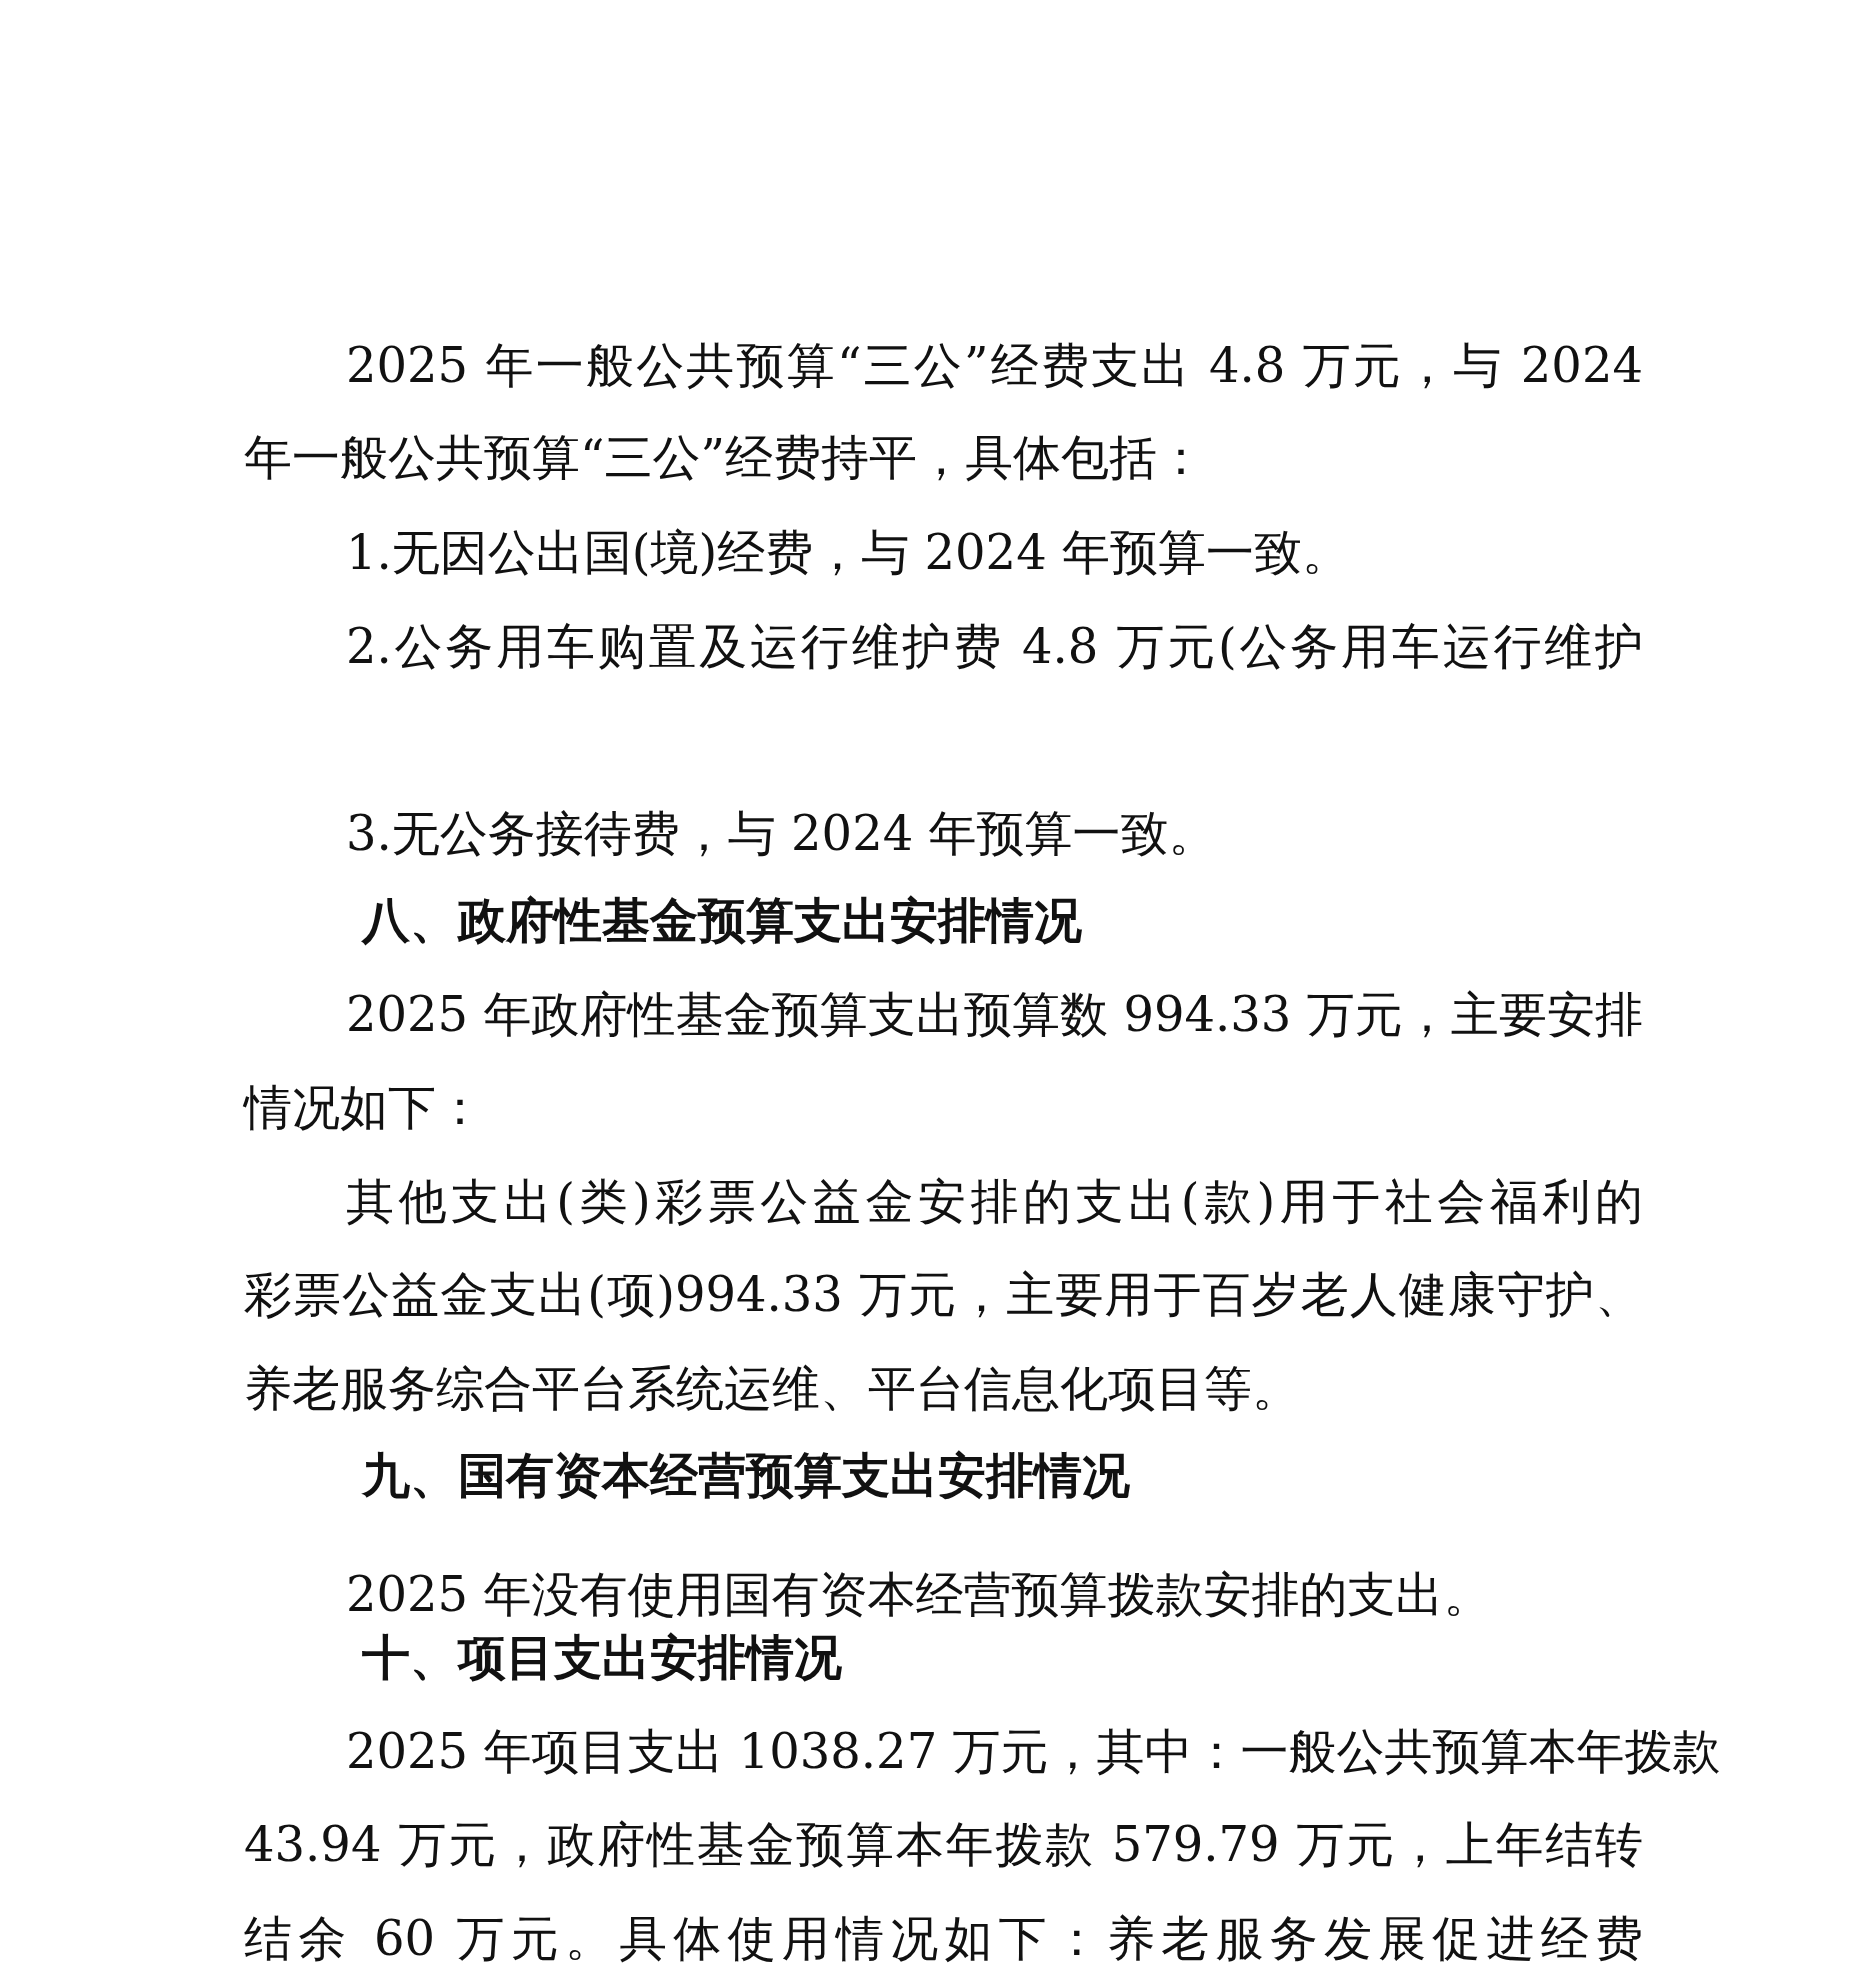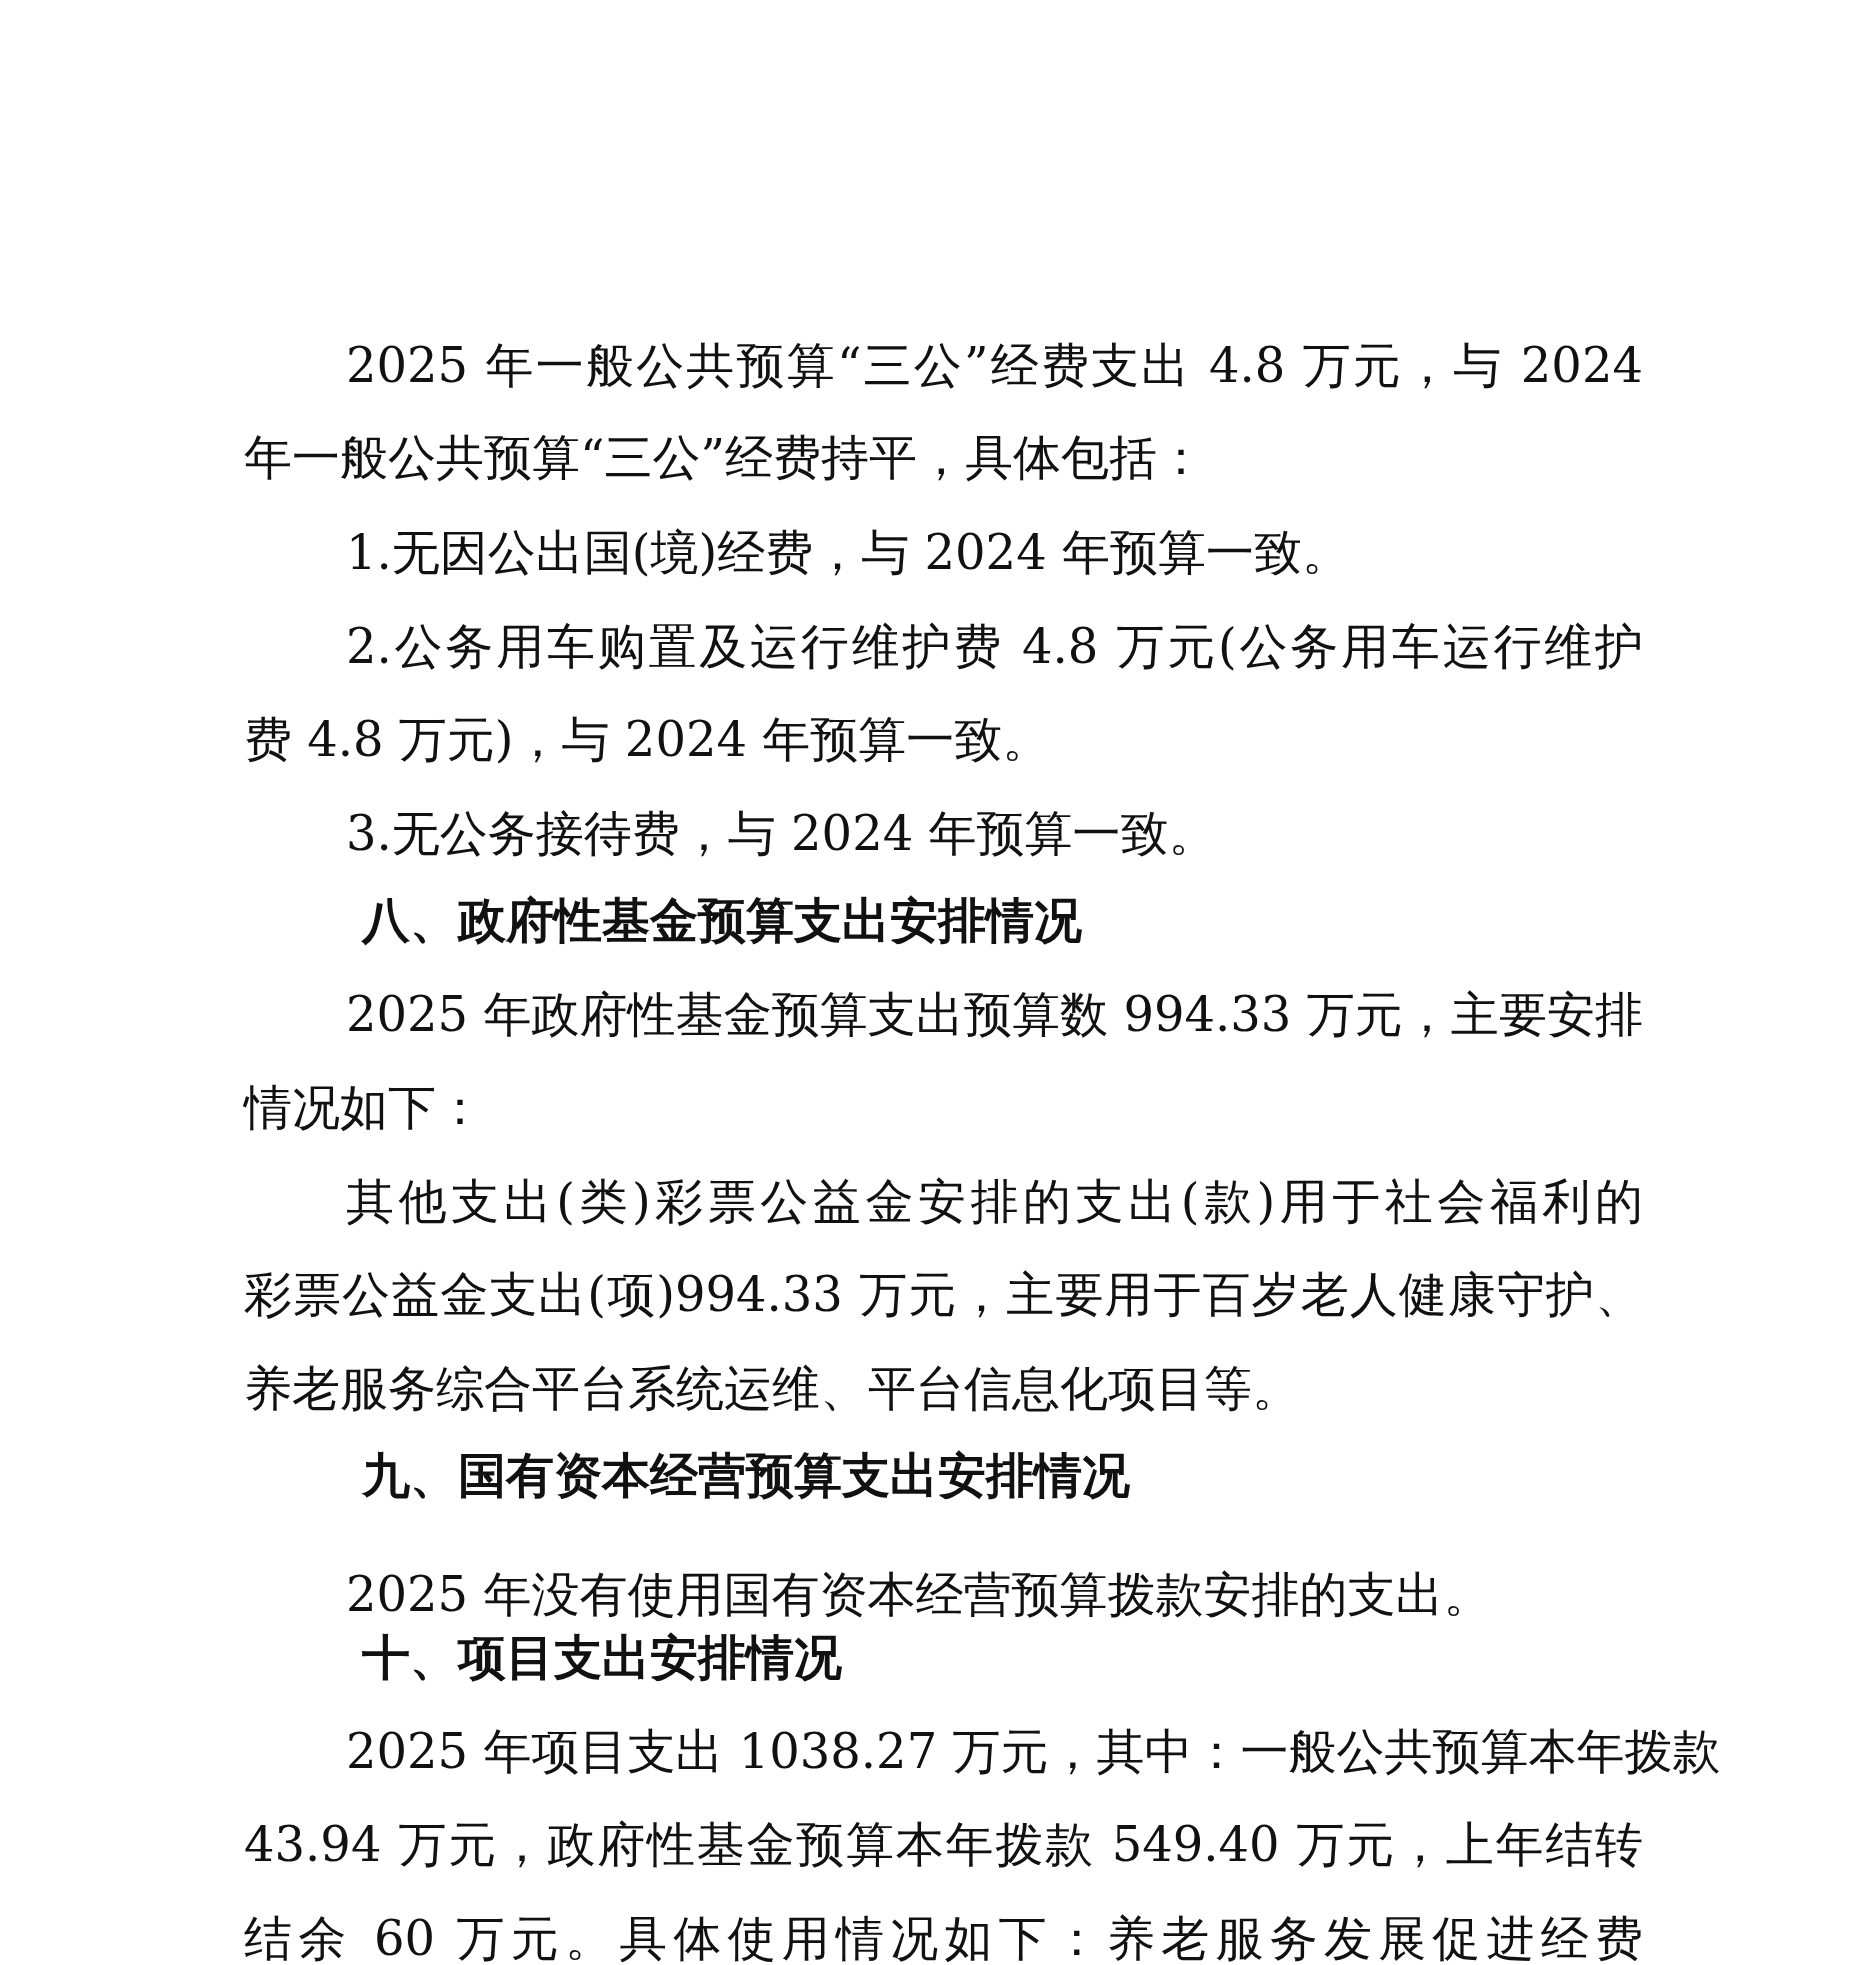--- a/index.html
+++ b/index.html
@@ -46,37 +46,36 @@
 <body>
 
 <div class="page">
 
   <div class="line indent" style="top:334px;">2025 年一般公共预算“三公”经费支出 4.8 万元，与 2024</div>
   <div class="line last" style="top:426px;">年一般公共预算“三公”经费持平，具体包括：</div>
 
   <div class="line indent last" style="top:521px;">1.无因公出国(境)经费，与 2024 年预算一致。</div>
 
   <div class="line indent" style="top:615px;">2.公务用车购置及运行维护费 4.8 万元(公务用车运行维护</div>
-  <div class="line last" style="top:708px;">费 4.8 万元)，与 2024 年预算一致。</div>
 
   <div class="line indent last" style="top:802px;">3.无公务接待费，与 2024 年预算一致。</div>
 
   <div class="line heading" style="top:889px;">八、政府性基金预算支出安排情况</div>
 
   <div class="line indent" style="top:983px;">2025 年政府性基金预算支出预算数 994.33 万元，主要安排</div>
   <div class="line last" style="top:1076px;">情况如下：</div>
 
   <div class="line indent" style="top:1170px;">其他支出(类)彩票公益金安排的支出(款)用于社会福利的</div>
   <div class="line" style="top:1263px;">彩票公益金支出(项)994.33 万元，主要用于百岁老人健康守护、</div>
   <div class="line heading" style="top:1444px;">九、国有资本经营预算支出安排情况</div>
 
   <div class="line last" style="top:1357px;">养老服务综合平台系统运维、平台信息化项目等。</div>
 
   <div class="line indent last" style="top:1563px;">2025 年没有使用国有资本经营预算拨款安排的支出。</div>
 
   <div class="line heading" style="top:1626px;">十、项目支出安排情况</div>
 
   <div class="line indent" style="top:1720px;">2025 年项目支出 1038.27 万元，其中：一般公共预算本年拨款</div>
-  <div class="line" style="top:1813px;">43.94 万元，政府性基金预算本年拨款 549.40 万元，上年结转</div>
+  <div class="line" style="top:1813px;">43.94 万元，政府性基金预算本年拨款 579.79 万元，上年结转</div>
   <div class="line" style="top:1907px;">结余 60 万元。具体使用情况如下：养老服务发展促进经费</div>
 
 </div>
 
 
 </body></html>

